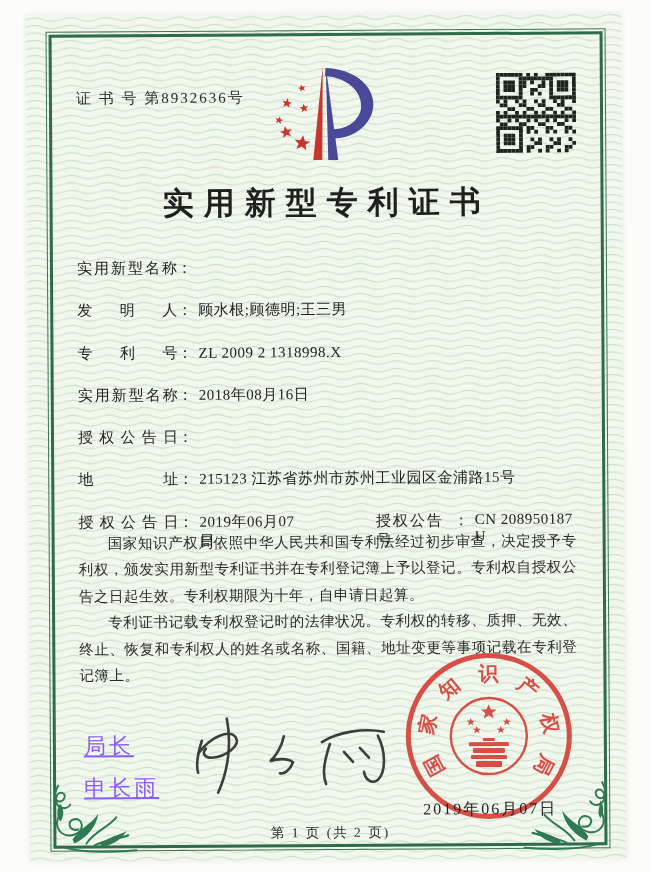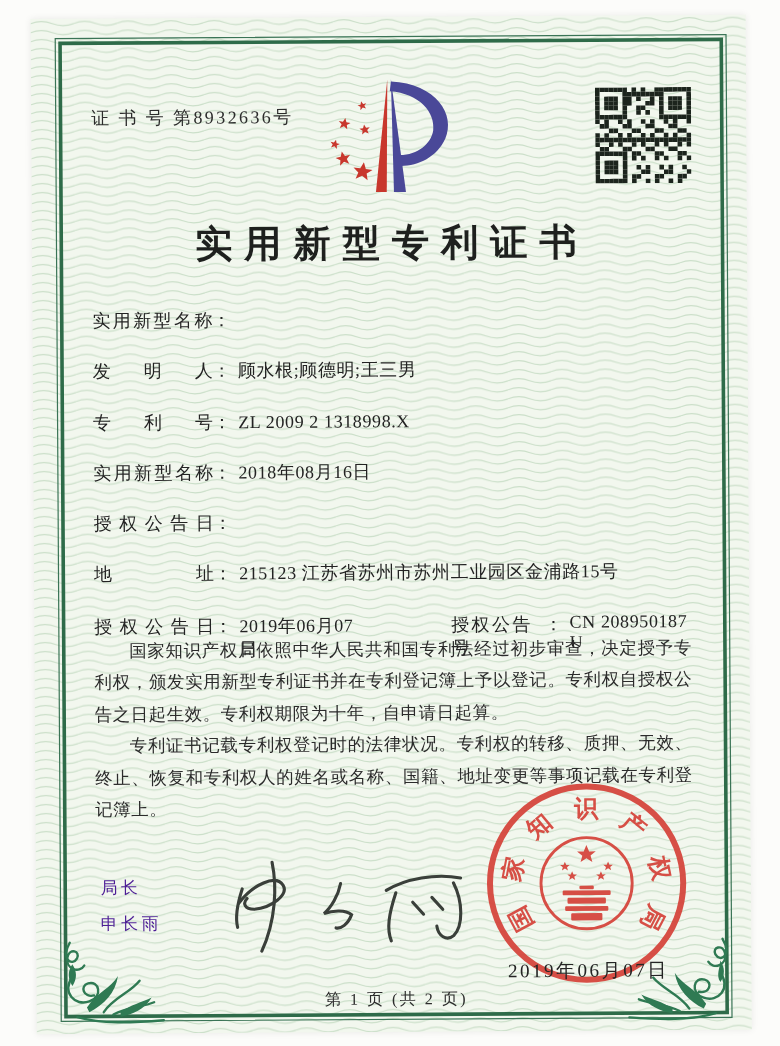--- a/index.html
+++ b/index.html
@@ -47,21 +47,21 @@
   .grant-pair2 .flabel2 { letter-spacing:2px;margin-left:16px; }
 
   
   .paras { position:absolute; left:26px; right:28px; top:497px; }
   .paras p {
     font-size:14.5px; line-height:1.82; text-align:justify;
     text-indent:2em; color:#2b2b2b; letter-spacing:0.5px;
   }
 
   
-  .officer { position:absolute; left:30px; top:698px; font-size:14px; color:#4c1d95; }
+  .officer { position:absolute; left:30px; top:698px; font-size:22px; color:#8b5cf6;text-decoration:underline; }
   .officer div { margin-bottom:12px; letter-spacing:3px; }
   .signature { position:absolute; left:118px; top:668px; }
   .seal {
     position:absolute; left:352px; top:622px; width:166px; height:166px;
     border:5px solid #d5433a; border-radius:50%; opacity:0.93;
   }
   .seal-char {
     position:absolute; left:50%; top:50%;
     font-size:20px; font-weight:bold; color:#d5433a;
     font-family:"Liberation Serif","DejaVu Serif",serif;

